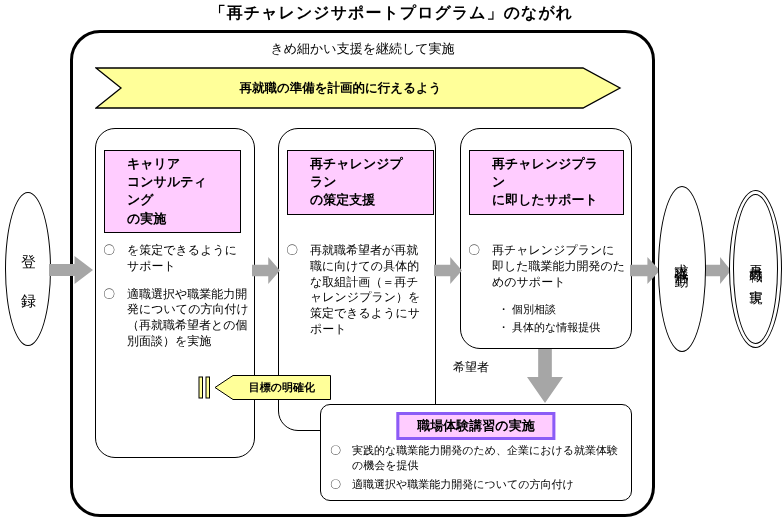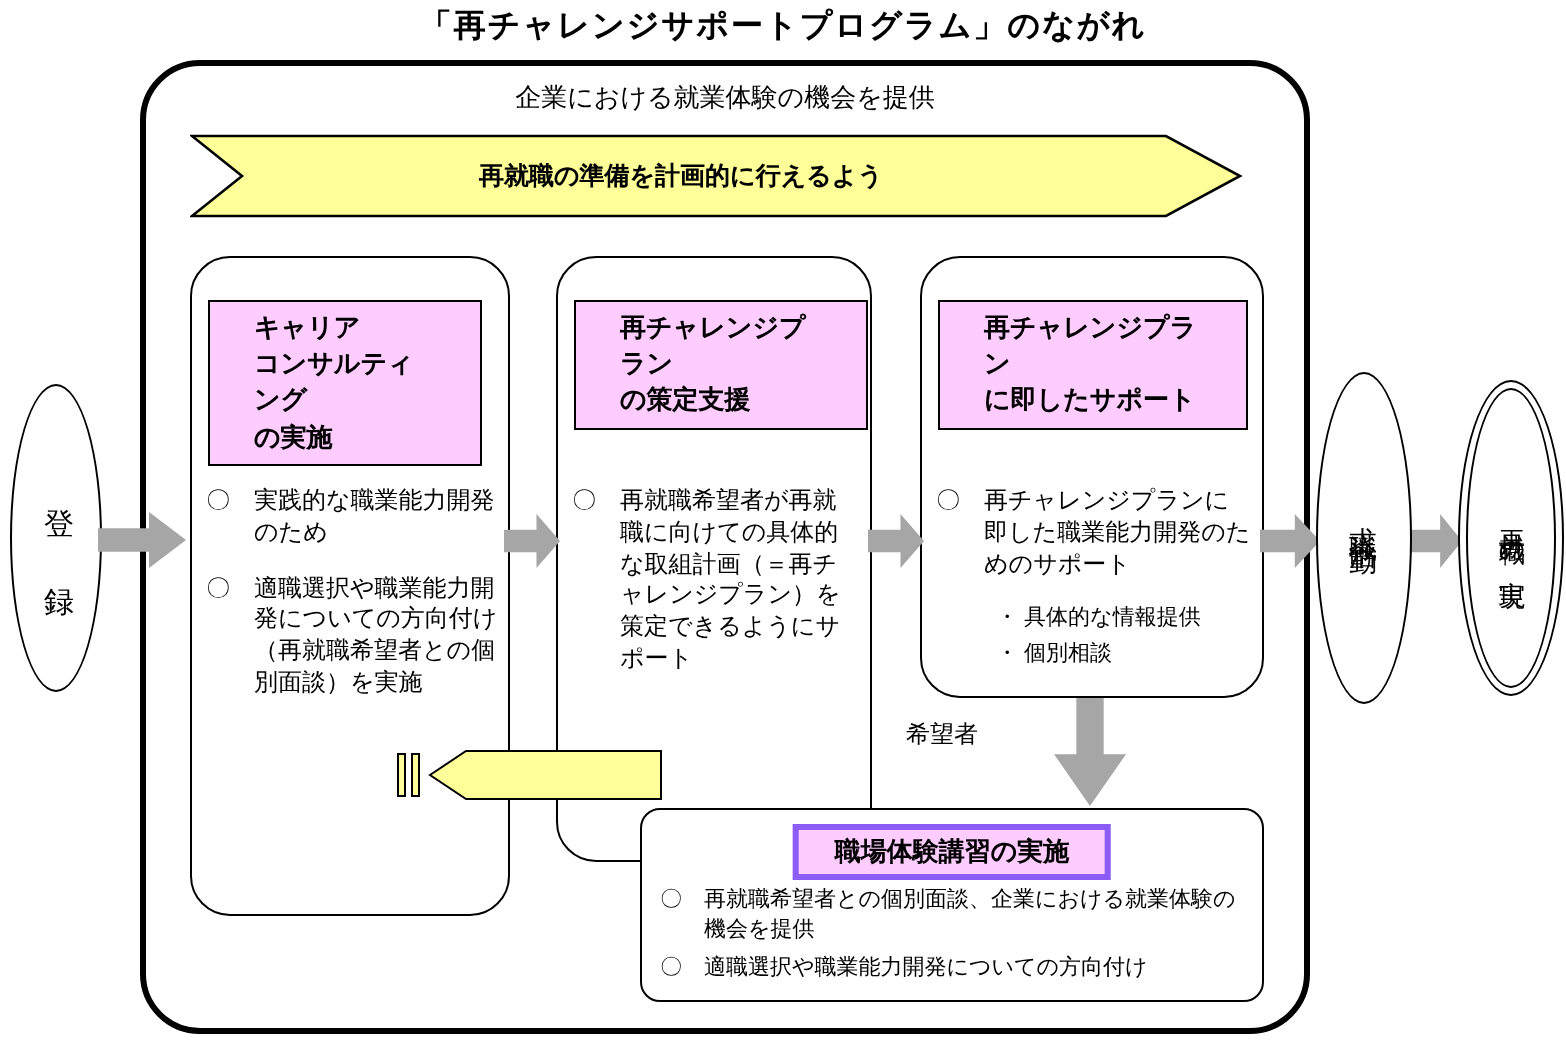--- a/index.html
+++ b/index.html
@@ -74,84 +74,85 @@
   .training-body .bullet { margin-bottom:3px; }
 </style>
 </head>
 <body>
 
 <div class="page">
 
   <div class="title">「再チャレンジサポートプログラム」のながれ</div>
 
   <div class="container"></div>
-  <div class="program-label">企業における就業体験の機会を提供</div>
+  <div class="program-label">きめ細かい支援を継続して実施</div>
 
   <div class="banner">
     <svg viewBox="0 0 527 44">
       <polygon points="1,2 488,2 525,22 488,42 1,42 26,22" style="fill:var(--yellow,#FFFF99);stroke:#000;stroke-width:1.3"></polygon>
     </svg>
     <div class="banner-text">
       <div>再就職の準備を計画的に行えるよう</div>
     </div>
   </div>
 
   <div class="node node-register">
     <span class="vtext">登　録</span>
   </div>
 
   <div class="step step1">
     <div class="step-header">キャリア
 コンサルティング
 の実施</div>
     <div class="step-body">
-      <div class="bullet">〇　実践的な職業能力開発のため</div>
+      <div class="bullet">〇　を策定できるようにサポート</div>
       <div class="bullet">〇　適職選択や職業能力開発についての方向付け（再就職希望者との個別面談）を実施</div>
     </div>
   </div>
 
   <div class="step step2">
     <div class="step-header">再チャレンジプラン
 の策定支援</div>
     <div class="step-body">
       <div class="bullet">〇　再就職希望者が再就職に向けての具体的な取組計画（＝再チャレンジプラン）を策定できるようにサポート</div>
     </div>
   </div>
 
   <div class="step step3">
     <div class="step-header">再チャレンジプラン
 に即したサポート</div>
     <div class="step-body">
       <div class="bullet">〇　再チャレンジプランに即した職業能力開発のためのサポート</div>
+      <div class="sub-bullet">・ 個別相談</div>
       <div class="sub-bullet">・ 具体的な情報提供</div>
-      <div class="sub-bullet">・ 個別相談</div>
     </div>
   </div>
 
   <div class="arrow-right a1"></div>
   <div class="arrow-right a2"></div>
   <div class="arrow-right a3"></div>
   <div class="arrow-right a4"></div>
   <div class="arrow-right a5"></div>
 
   <div class="goal-banner">
     <svg viewBox="0 0 134 27">
       <rect x="1" y="3" width="3.5" height="21" style="fill:var(--yellow,#FFFF99);stroke:#000;stroke-width:1"></rect>
       <rect x="8" y="3" width="3.5" height="21" style="fill:var(--yellow,#FFFF99);stroke:#000;stroke-width:1"></rect>
       <polygon points="17,13.5 35,1.5 132.5,1.5 132.5,25.5 35,25.5" style="fill:var(--yellow,#FFFF99);stroke:#000;stroke-width:1"></polygon>
     </svg>
+    <div class="goal-text">目標の明確化</div>
   </div>
 
   <div class="applicant-label">希望者</div>
   <div class="arrow-down"></div>
 
   <div class="training-box">
     <div class="training-header">職場体験講習の実施</div>
     <div class="training-body">
-      <div class="bullet">〇　再就職希望者との個別面談、企業における就業体験の機会を提供</div>
+      <div class="bullet">〇　実践的な職業能力開発のため、企業における就業体験の機会を提供</div>
       <div class="bullet">〇　適職選択や職業能力開発についての方向付け</div>
     </div>
   </div>
 
   <div class="node node-jobsearch">
     <span class="vtext">求職活動へ</span>
   </div>
 
   <div class="node node-reemployment">
     <div class="inner-ellipse">

